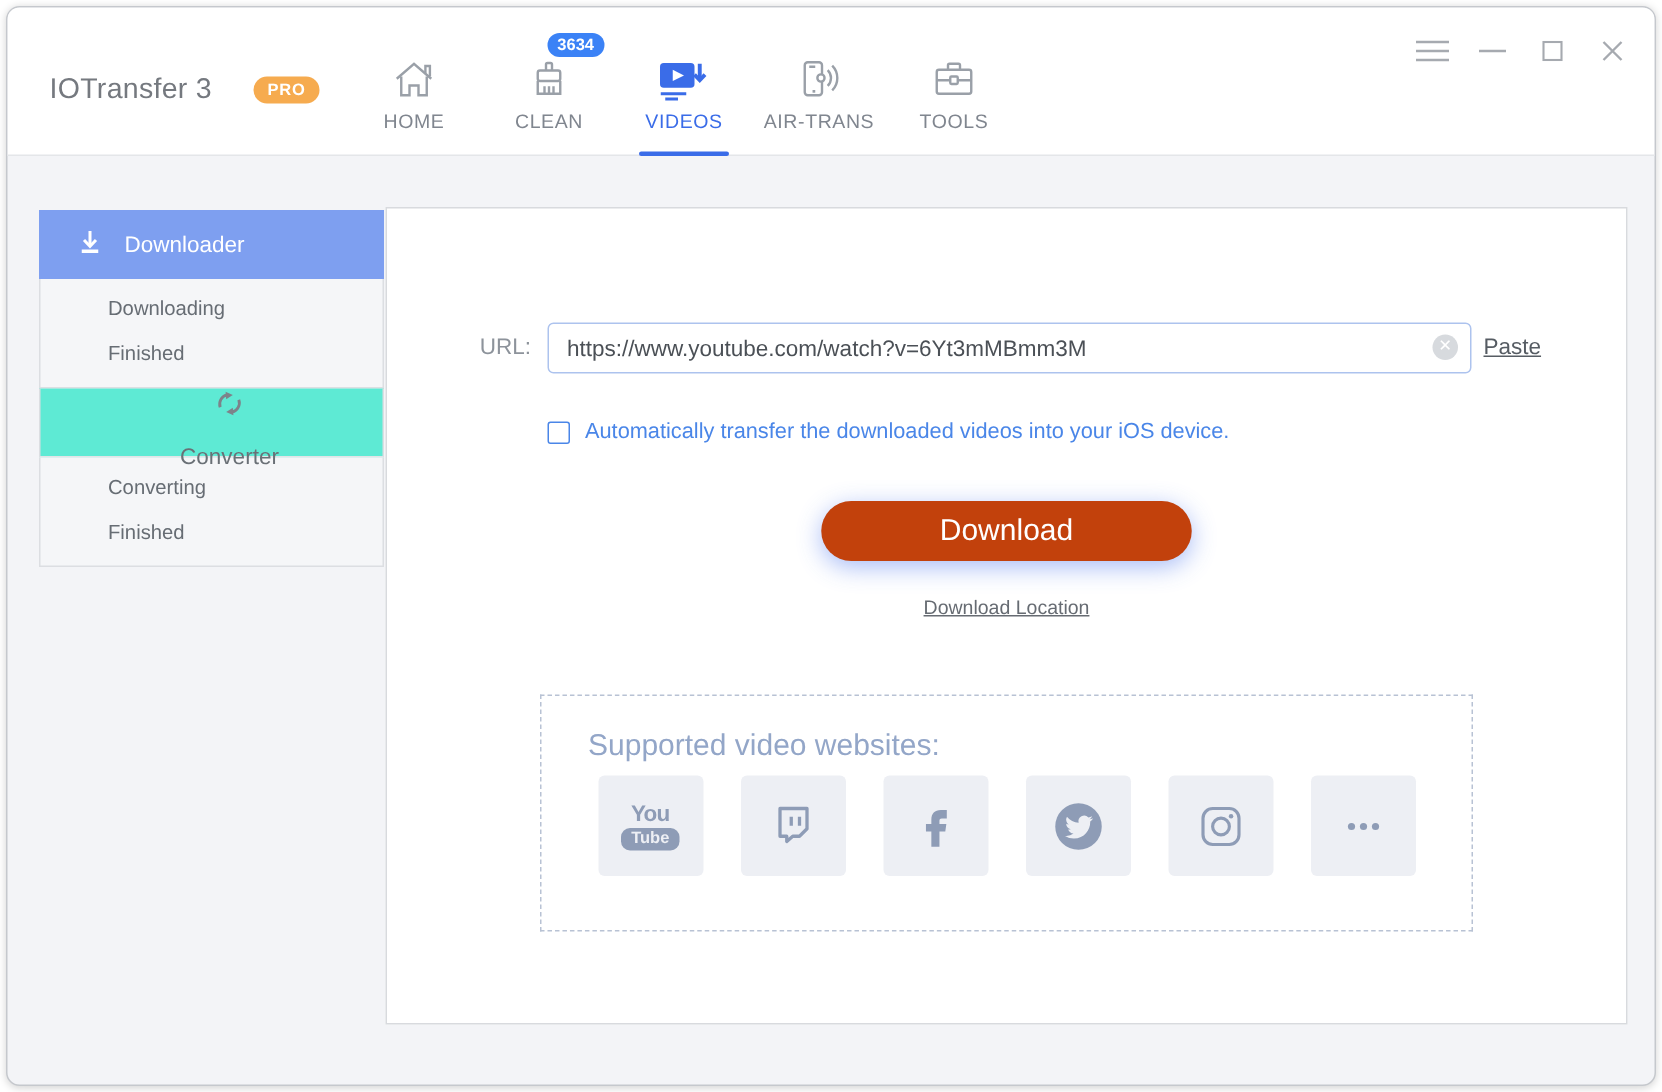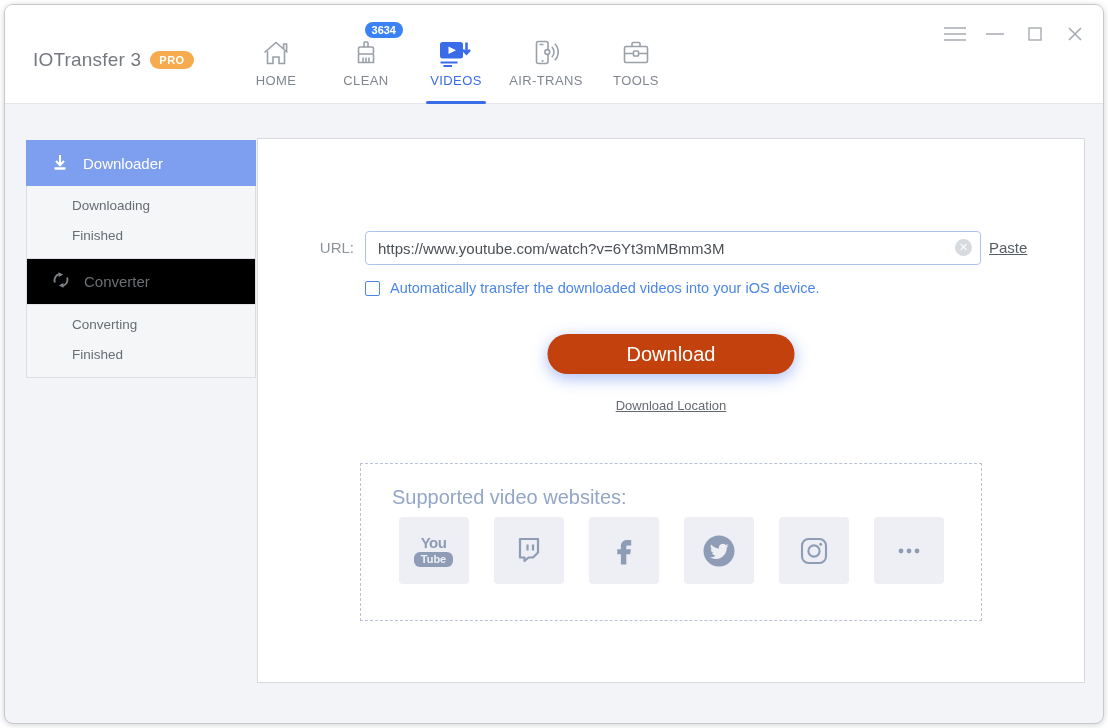--- a/index.html
+++ b/index.html
@@ -3,44 +3,44 @@
 <meta charset="utf-8">
 <style>
   * { margin:0; padding:0; box-sizing:border-box; }
   html,body { width:1108px; height:728px; background:#fff; font-family:"Liberation Sans", sans-serif; overflow:hidden; }
   .window { position:absolute; inset:4px; background:#f3f4f7; border:1px solid #c5c8cd; border-radius:9px; overflow:hidden; box-shadow:0 1px 6px rgba(0,0,0,.18); }
 
   
   .header { position:absolute; top:0; left:0; right:0; height:99px; background:#fff; border-bottom:1px solid #e4e6e9; }
   .logo { position:absolute; left:28px; top:44px; display:flex; align-items:center; gap:9px; }
   .logo-text { font-size:19px; color:#75797f; font-weight:500; letter-spacing:.2px; }
-  .pro-badge { background:#f6ab4f; color:#fff; font-size:11px; font-weight:bold; padding:3px 9px; border-radius:10px; letter-spacing:.5px; }
+  .pro-badge { background:#f6ab4f; color:#fff; font-size:11px; font-weight:bold; padding:3px 9px; border-radius:10px; letter-spacing:.5px;margin-left:19px; }
 
   .nav { position:absolute; left:226px; top:0; height:99px; display:flex; }
   .nav-item { position:relative; width:90px; height:99px; padding-top:31px; display:flex; flex-direction:column; align-items:center; cursor:pointer; }
   .nav-icon { height:34px; display:flex; align-items:center; justify-content:center; }
   .nav-label { margin-top:3px; font-size:13px; color:#80868f; letter-spacing:.4px; }
   .nav-item.active .nav-label { color:#3a6ce8; }
   .nav-underline { position:absolute; bottom:0; left:15px; width:60px; height:3px; background:#3a6ce8; border-radius:2px; }
   .clean-badge { position:absolute; top:17px; right:8px; background:#3b82f6; color:#fff; font-size:11px; font-weight:bold; padding:2px 7px; border-radius:9px; }
 
   .win-controls { position:absolute; top:16px; right:8px; display:flex; }
   .win-btn { width:40px; height:26px; display:flex; align-items:center; justify-content:center; cursor:pointer; }
 
   
   .sidebar { position:absolute; left:21px; top:135px; width:230px; }
   .side-main { height:46px; display:flex; align-items:center; padding-left:24px; gap:13px; font-size:15px; cursor:pointer; }
   .side-main.active { background:#7e9ff0; color:#fff; }
-  .side-main.plain { background:#000000; color:#6a7076; border-left:1px solid #dcdee2; border-right:1px solid #dcdee2; border-bottom:1px solid #e2e4e7; }
+  .side-main.plain { background:#5eead4; color:#6a7076; border-left:1px solid #dcdee2; border-right:1px solid #dcdee2; border-bottom:1px solid #e2e4e7;flex-direction:column; }
   .side-sub { background:#f5f6f8; border:1px solid #dcdee2; border-top:none; padding:5px 0 7px 0; }
   .side-sub-item { height:30px; line-height:30px; padding-left:45px; font-size:13.5px; color:#676d74; cursor:pointer; }
 
   
   .panel { position:absolute; left:252px; top:133px; width:828px; height:545px; background:#fff; border:1px solid #d8dade; }
-  .url-row { position:absolute; top:92px; left:0; width:100%; height:34px; }
+  .url-row { position:absolute; top:76px; left:0; width:100%; height:34px; }
   .url-label { position:absolute; left:0; top:8px; width:96px; text-align:right; font-size:15px; color:#8d939b; }
   .url-input-wrap { position:absolute; left:107px; top:0; width:616px; height:34px; }
   .url-input { width:100%; height:100%; border:1px solid #adc3ee; border-radius:4px; padding:0 34px 0 12px; font-size:15px; color:#4b5056; font-family:"Liberation Sans",sans-serif; outline:none; background:#fff; }
   .clear-icon { position:absolute; right:9px; top:8px; width:17px; height:17px; border-radius:50%; background:#d7dade; color:#fff; font-size:11px; line-height:17px; text-align:center; cursor:pointer; }
   .paste-link { position:absolute; left:731px; top:8px; font-size:15px; color:#565c63; text-decoration:underline; cursor:pointer;text-align:center; }
 
   .auto-row { position:absolute; top:141px; left:107px; display:flex; align-items:center; gap:10px; cursor:pointer; }
   .checkbox { width:15px; height:15px; border:1px solid #4a86e8; border-radius:2px; background:#fff; }
   .auto-label { font-size:14.5px; color:#4a86e8; }
 

